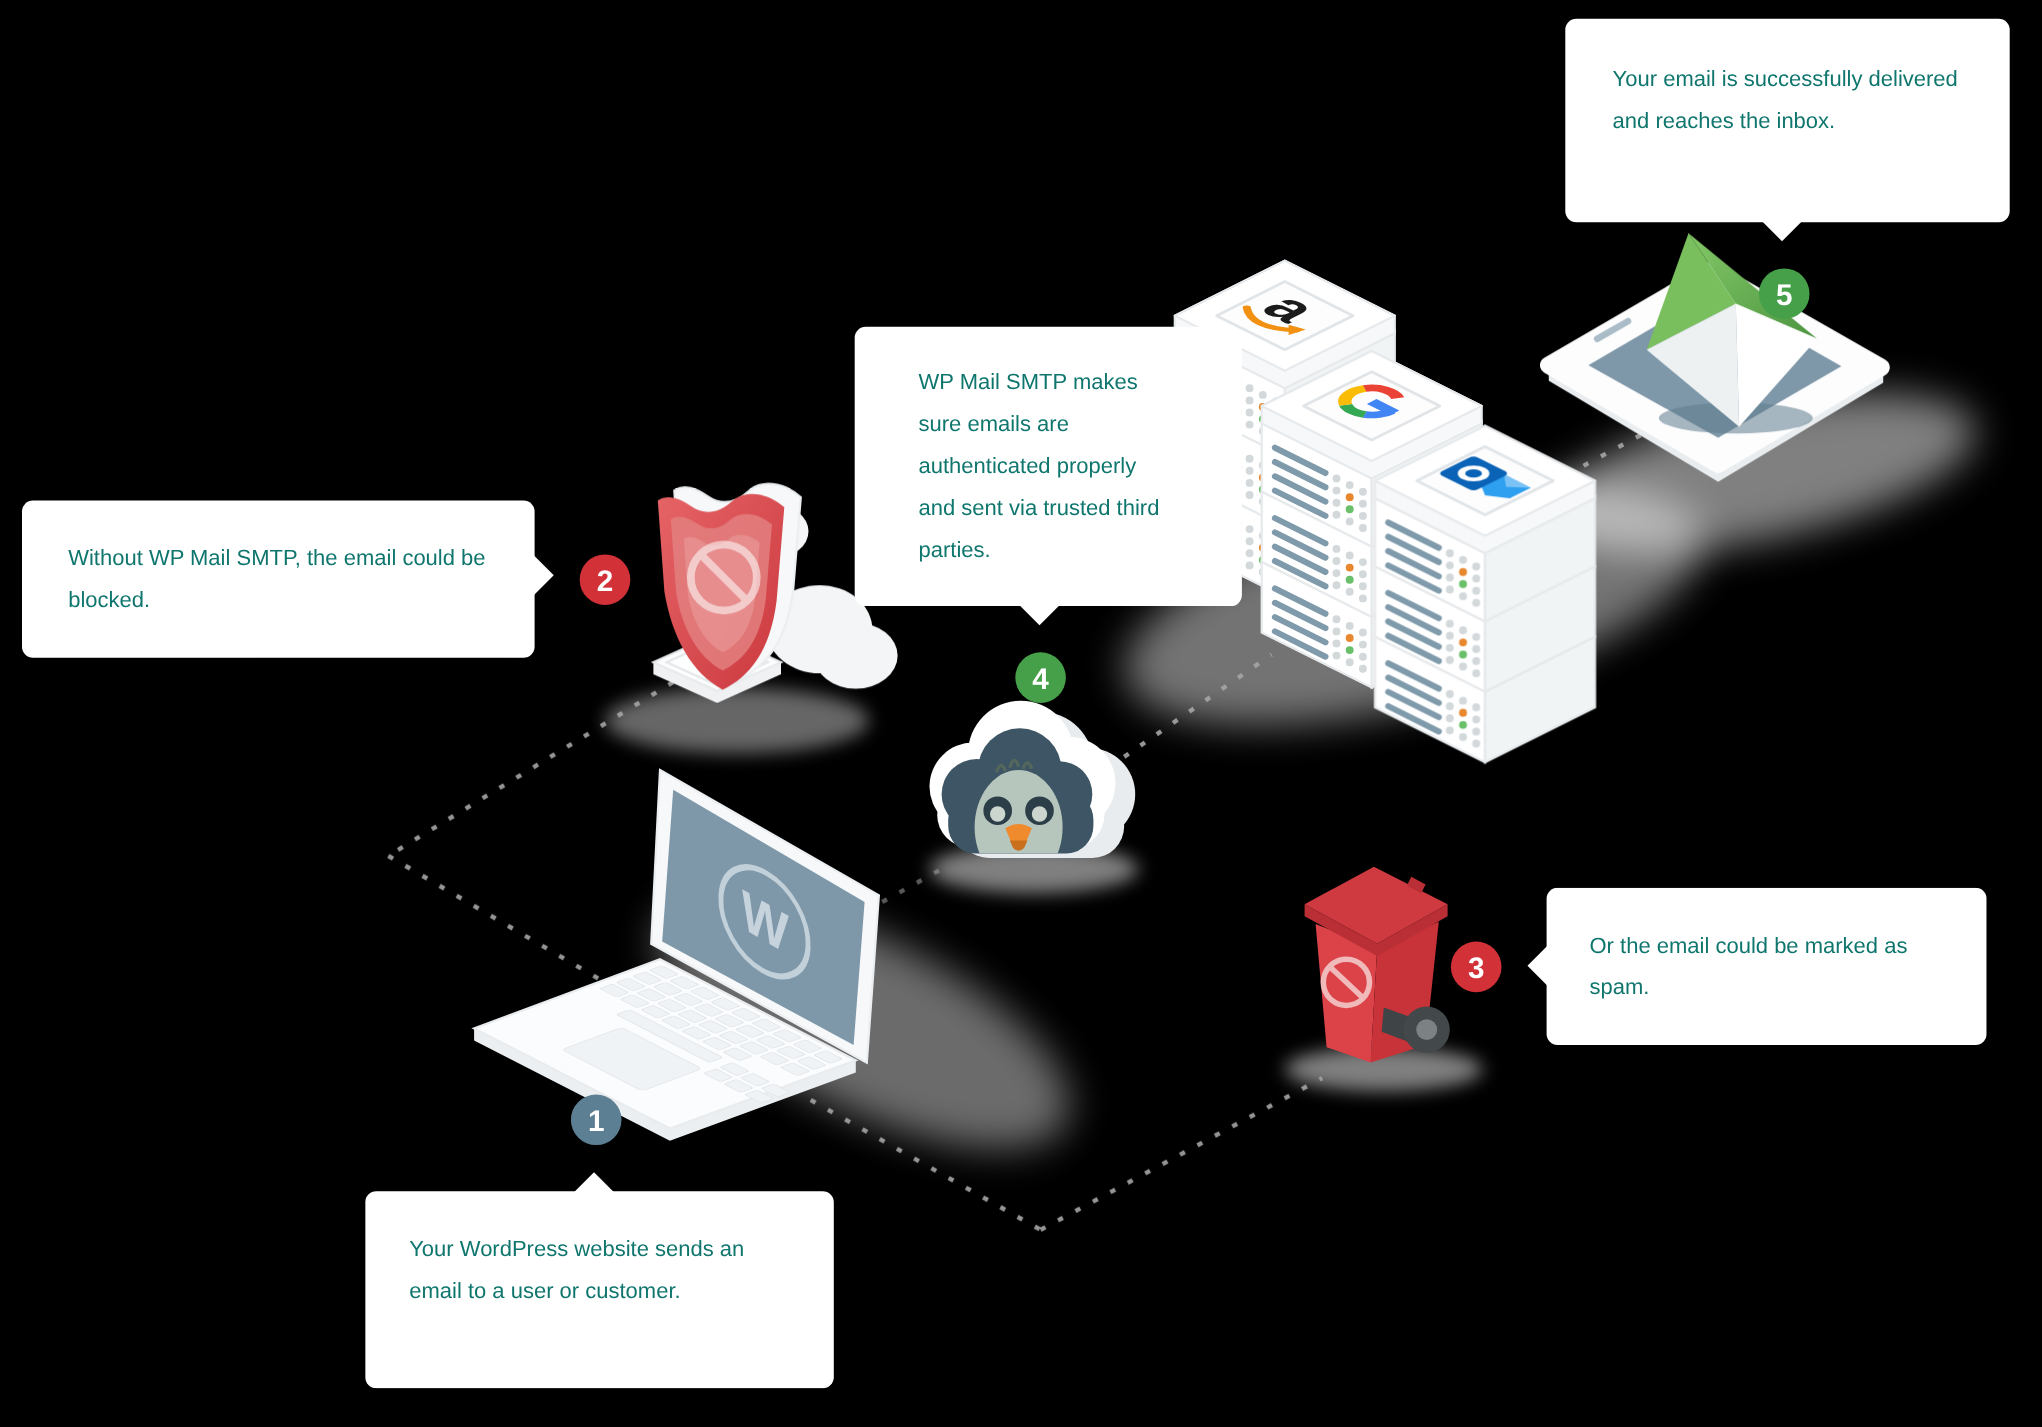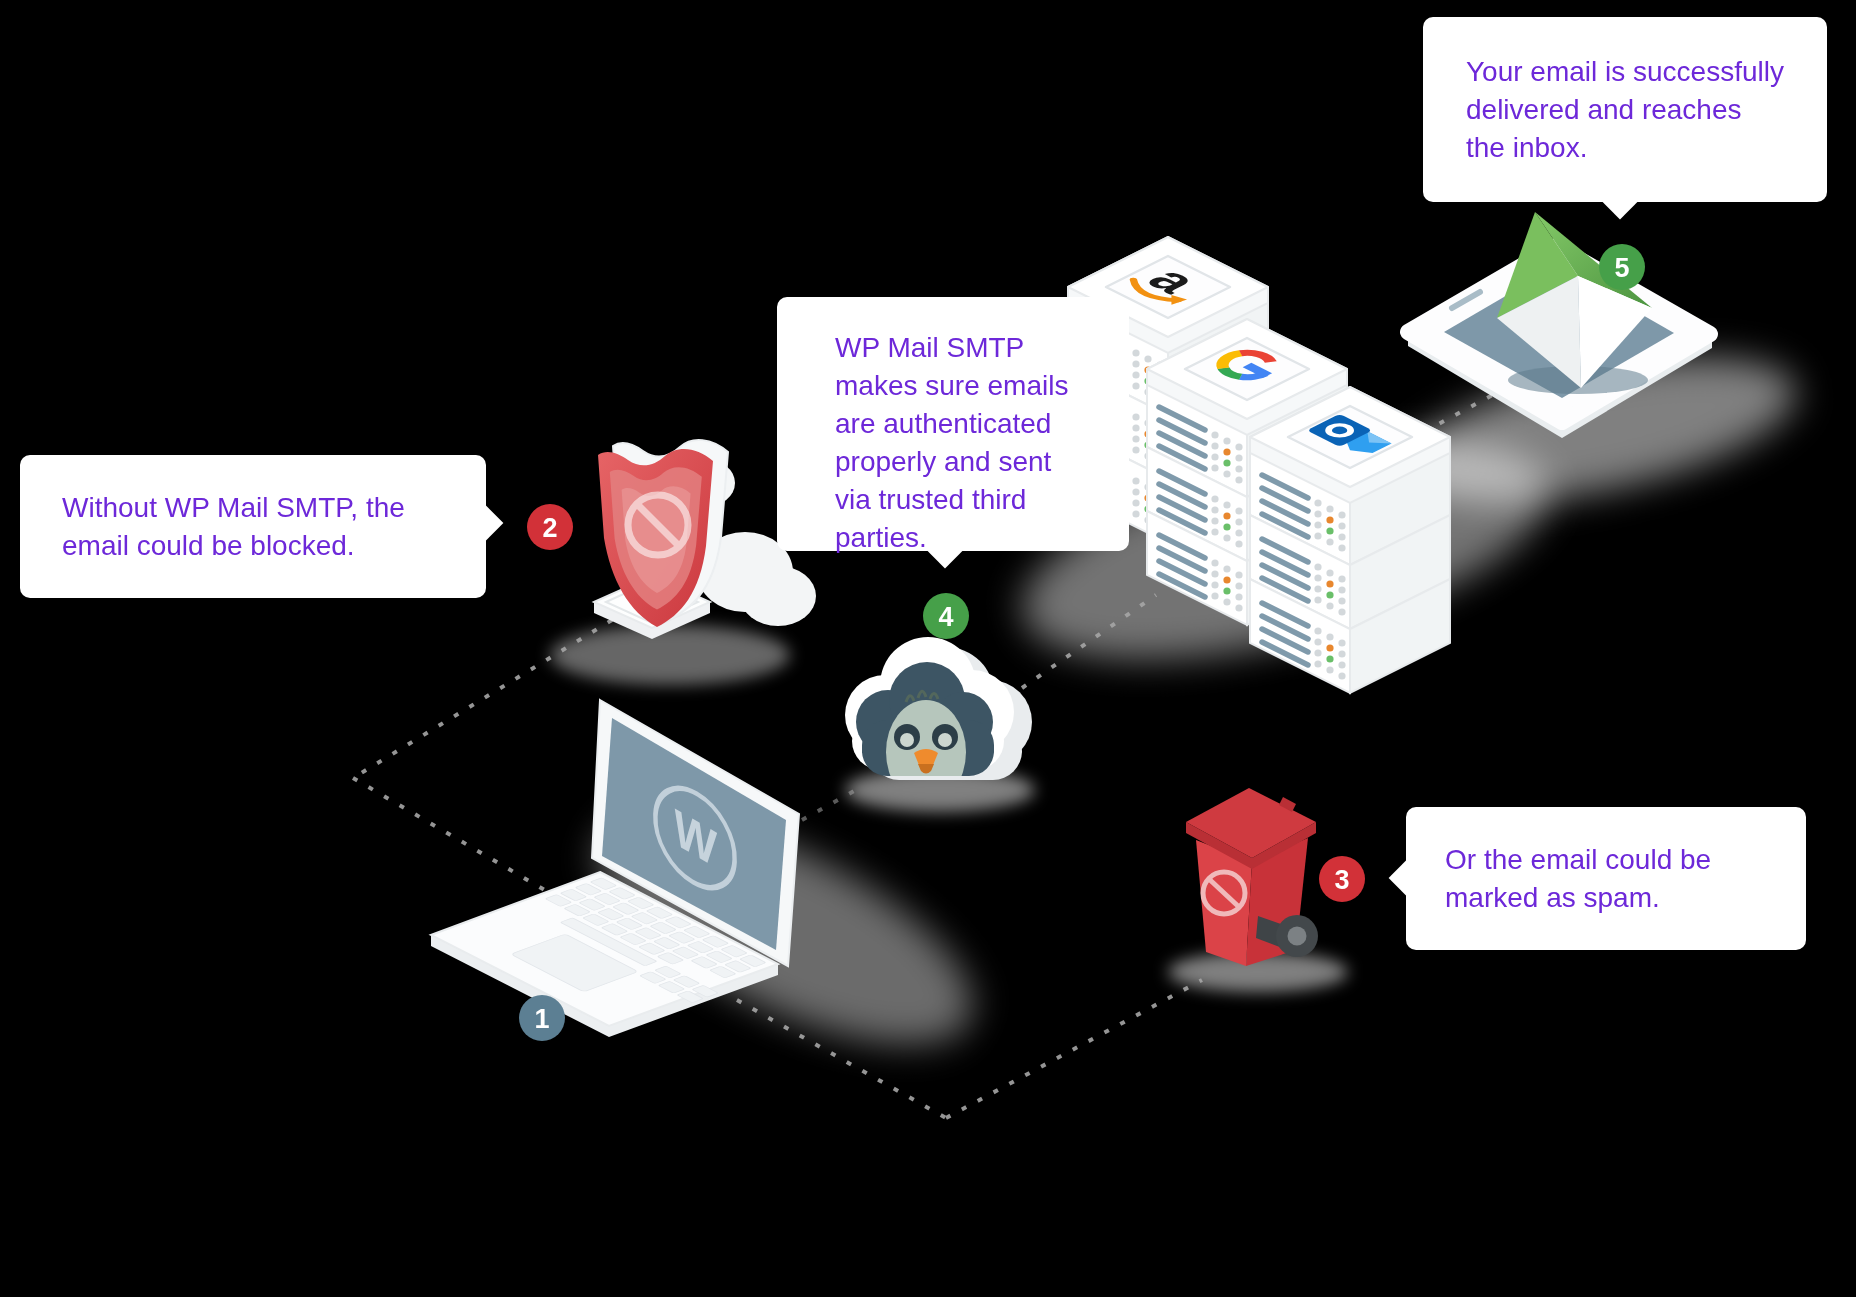--- a/index.html
+++ b/index.html
@@ -1,19 +1,19 @@
 <!DOCTYPE html>
 <html><head>
 <meta charset="utf-8">
 <style>
   html,body{margin:0;padding:0;background:#000;}
   #canvas{position:relative;width:1856px;height:1297px;background:#000;overflow:hidden;
           font-family:"Liberation Sans", sans-serif;}
-  .callout{position:absolute;background:#fff;border-radius:10px;color:#6d28d9;
-           font-size:28px;line-height:38px;box-sizing:border-box;}
+  .callout{position:absolute;background:#fff;border-radius:10px;color:#0f766e;
+           font-size:20px;line-height:38px;box-sizing:border-box;}
   .callout .tail{position:absolute;width:26px;height:26px;background:#fff;transform:rotate(45deg);}
   .vcenter{display:flex;align-items:center;}
   svg text{font-family:"Liberation Sans", sans-serif;}
 </style>
 </head>
 <body>
 
 <div id="canvas">
 
 <svg width="1856" height="1297" viewBox="0 0 1856 1297">
@@ -308,14 +308,18 @@
   <div class="tail" style="left:-12px;top:58px;"></div>
 </div>
 
 
 <div class="callout vcenter" style="left:20px;top:455px;width:466px;height:143px;padding:0 42px;">
   <span>Without WP Mail SMTP, the email could be blocked.</span>
   <div class="tail" style="right:-12px;top:55px;"></div>
 </div>
 
 
+<div class="callout" style="left:332px;top:1083px;width:426px;height:179px;padding:34px 40px;">
+  <span>Your WordPress website sends an email to a user or customer.</span>
+  <div class="tail" style="top:-12px;left:195px;"></div>
+</div>
 
 </div>
 
 </body></html>

